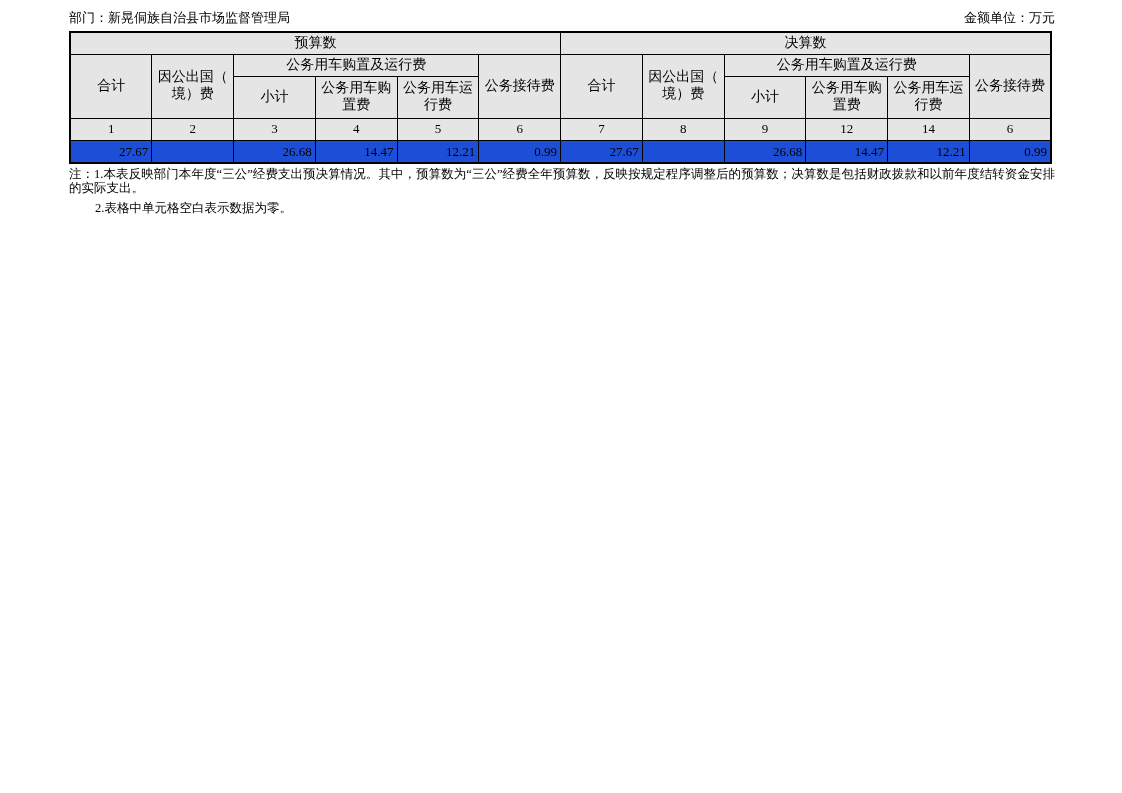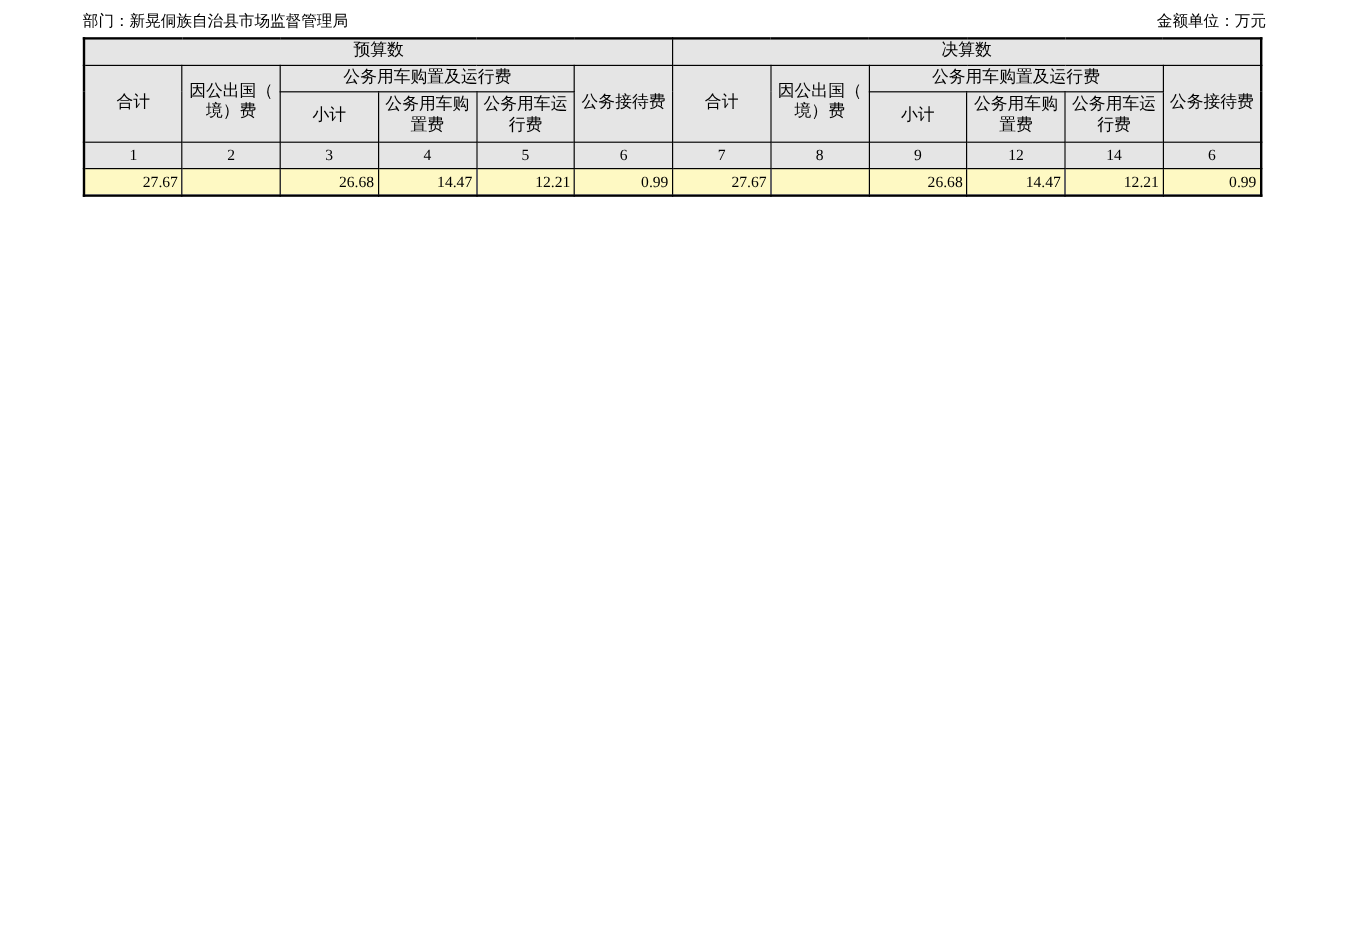--- a/index.html
+++ b/index.html
@@ -54,21 +54,21 @@
     overflow: hidden;
   }
   tr.h td {
     background: #e5e5e5;
     text-align: center;
     vertical-align: middle;
   }
   td.pre { white-space: pre-line; }
   tr.num td { font-size: 13px; }
   tr.v td {
-    background: #fef9c3;
+    background: #1d4ed8;
     text-align: right;
     padding-right: 3px;
     font-size: 13px;
     vertical-align: middle;
   }
   .notes {
     margin-top: 3px;
     font-size: 12.5px;
     line-height: 14px;
     text-align: justify;
@@ -158,14 +158,18 @@
         <td>27.67</td>
         <td></td>
         <td>26.68</td>
         <td>14.47</td>
         <td>12.21</td>
         <td>0.99</td>
       </tr>
     </tbody>
   </table>
 
+  <div class="notes">
+    <div class="note-1">注：1.本表反映部门本年度“三公”经费支出预决算情况。其中，预算数为“三公”经费全年预算数，反映按规定程序调整后的预算数；决算数是包括财政拨款和以前年度结转资金安排的实际支出。</div>
+    <div class="note-2">2.表格中单元格空白表示数据为零。</div>
+  </div>
 
 </div>
 
 </body></html>

